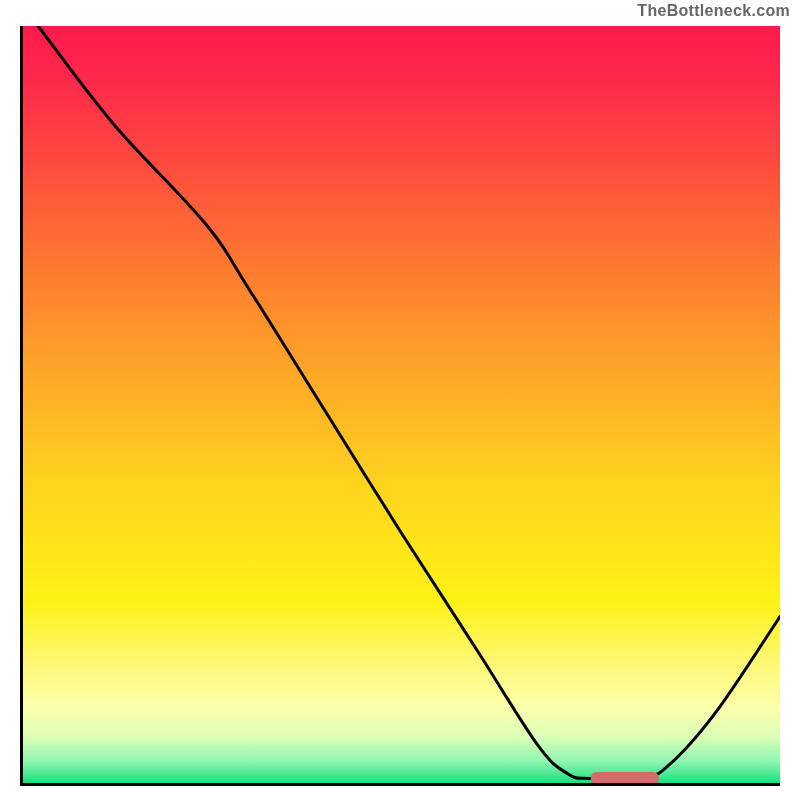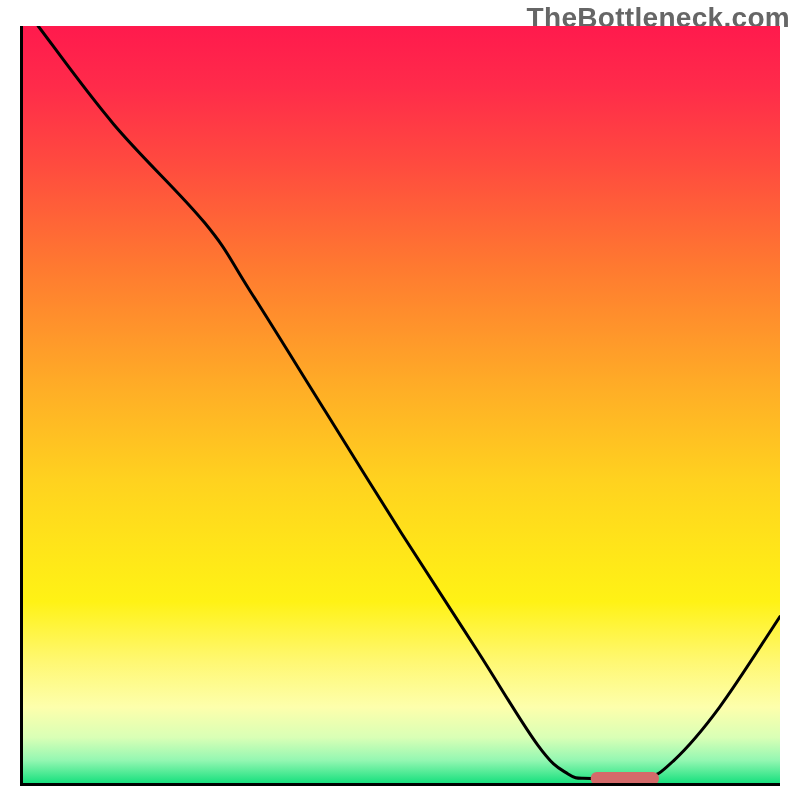--- a/index.html
+++ b/index.html
@@ -12,21 +12,21 @@
   }
   .wrap {
     position: relative;
     width: 800px;
     height: 800px;
   }
   .watermark {
     position: absolute;
     top: 2px;
     right: 10px;
-    font-size: 28px;
+    font-size: 16px;
     font-weight: bold;
     color: #666666;
     letter-spacing: 0.3px;
   }
   .plot {
     position: absolute;
     left: 20px;
     top: 26px;
     width: 760px;
     height: 760px;

